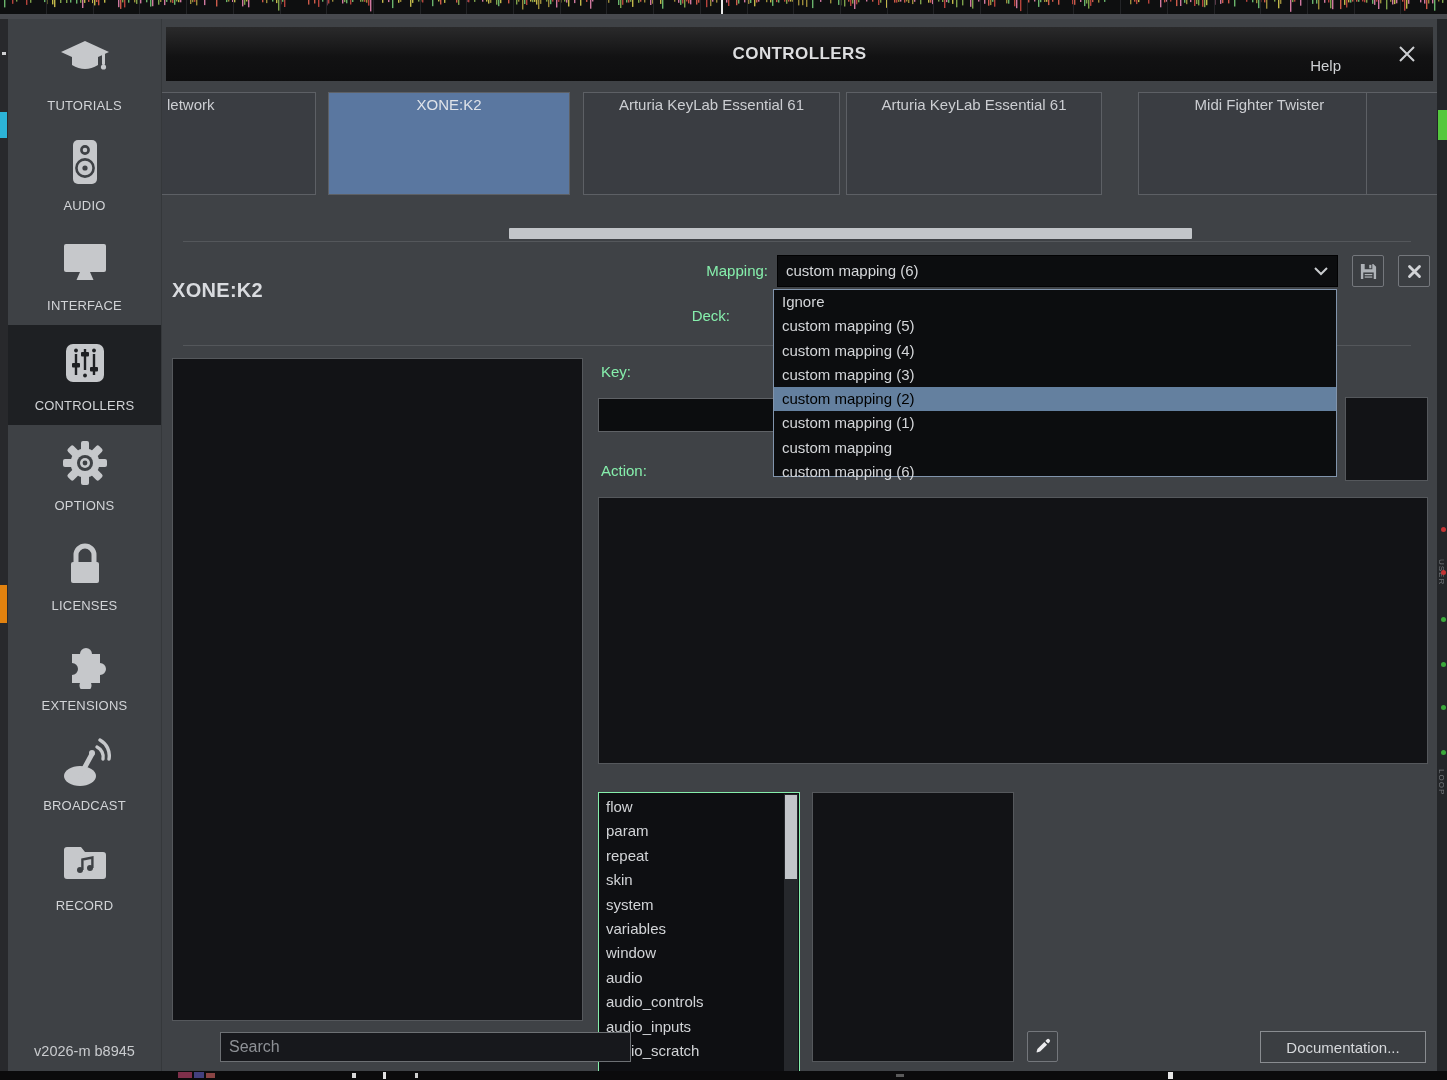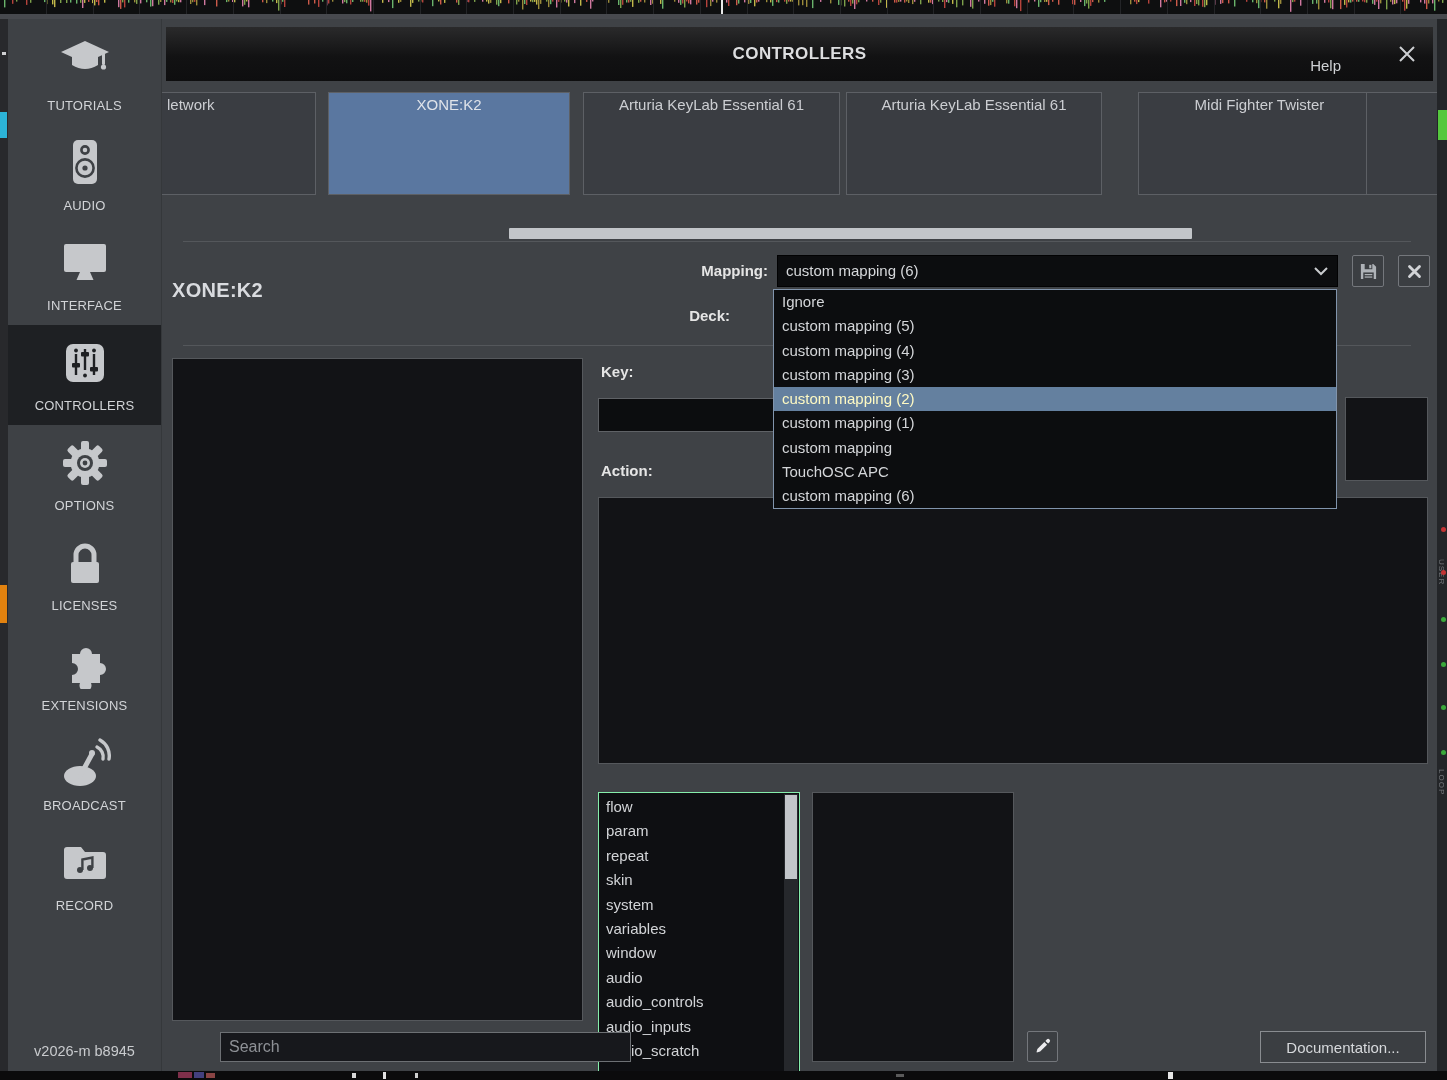--- a/index.html
+++ b/index.html
@@ -52,37 +52,37 @@
   .card.selected { background:#5a77a0; }
   .card.selected .card-label { color:#dfe3e9; }
 
   #cards-scroll-thumb { left:347px; top:209px; width:683px; height:11px; background:#c2c5c9; border-radius:1px; cursor:pointer; }
   .sep { height:1px; background:#54575b; }
   #sep1 { left:21px; top:222px; width:1228px; }
   #sep2 { left:21px; top:326px; width:1228px; }
 
   #device-title { left:10px; top:260px; font-size:20px; font-weight:bold; color:#d9dbdf; letter-spacing:.3px; }
 
-  .form-label { font-size:15px; color:#e5e5e5;font-weight:bold; }
+  .form-label { font-size:15px; color:#86efac; }
   #mapping-label { left:480px; top:243px; width:126px; text-align:right; }
   #deck-label { left:480px; top:288px; width:88px; text-align:right; }
   #key-label { left:439px; top:344px; }
   #action-label { left:439px; top:443px; }
 
   #mapping-select { left:615px; top:236px; width:561px; height:32px; background:#0c0d0f; border:1px solid #020203; cursor:pointer; }
   #mapping-value { position:absolute; left:8px; top:0; line-height:30px; font-size:15px; color:#d6d8db; }
   #mapping-chevron { position:absolute; right:8px; top:9px; }
 
   .sq-btn { width:32px; height:32px; background:#3b3e42; border:1px solid #74777c; border-radius:2px; display:flex; align-items:center; justify-content:center; cursor:pointer; }
   #save-btn { left:1190px; top:236px; }
   #delete-btn { left:1236px; top:236px; }
 
-  #mapping-list { left:611px; top:270px; width:564px; height:220px; background:#0c0d0f; border:1px solid #8194ac; z-index:6; }
+  #mapping-list { left:611px; top:270px; width:564px; height:188px; background:#0c0d0f; border:1px solid #8194ac; z-index:6; }
   #mapping-list li { list-style:none; height:24.3px; line-height:24.3px; padding-left:8px; font-size:15px; color:#d4d6d9; cursor:pointer; white-space:nowrap; }
-  #mapping-list li.hl { background:#64809f; color:#fef9c3; }
+  #mapping-list li.hl { background:#64809f; color:#000000; }
 
   .dark-panel { background:#121316; border:1px solid #55585c; }
   #keys-panel { left:10px; top:339px; width:411px; height:663px; }
   #key-input { left:436px; top:379px; width:737px; height:34px; background:#0c0d0f; border:1px solid #5f6266; z-index:1; }
   #side-box { left:1183px; top:378px; width:83px; height:84px; z-index:2; background:#121316; border:1px solid #55585c; }
   #action-box { left:436px; top:478px; width:830px; height:267px; }
 
   #cat-panel { left:436px; top:773px; width:202px; height:342px; background:#0e0f12; border:1px solid #86efac; }
   #cat-panel ul { padding:2px 0 0 7px; }
   #cat-panel li { list-style:none; line-height:24.4px; font-size:15px; color:#d2d4d7; cursor:pointer; }
@@ -685,21 +685,20 @@
 
     <div class="abs" id="mapping-list">
       <ul>
         <li>Ignore</li>
         <li>custom mapping (5)</li>
         <li>custom mapping (4)</li>
         <li>custom mapping (3)</li>
         <li class="hl">custom mapping (2)</li>
         <li>custom mapping (1)</li>
         <li>custom mapping</li>
-        <li>TouchOSC APC</li>
         <li>custom mapping (6)</li>
       </ul>
     </div>
 
     <div class="abs" id="cat-panel">
       <ul>
         <li>flow</li>
         <li>param</li>
         <li>repeat</li>
         <li>skin</li>

